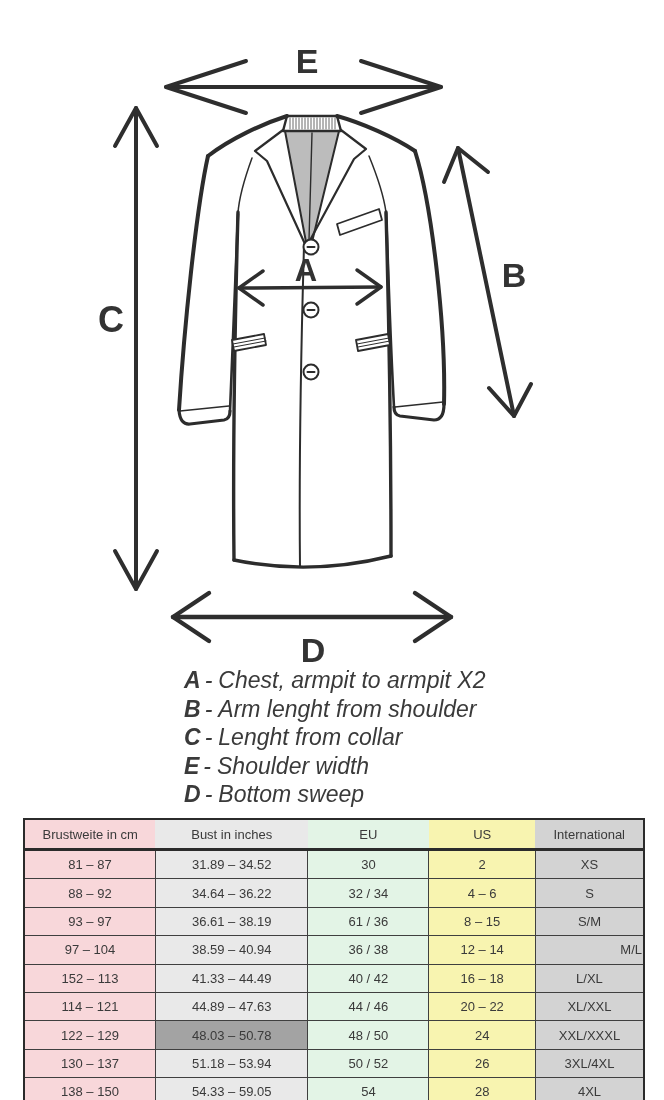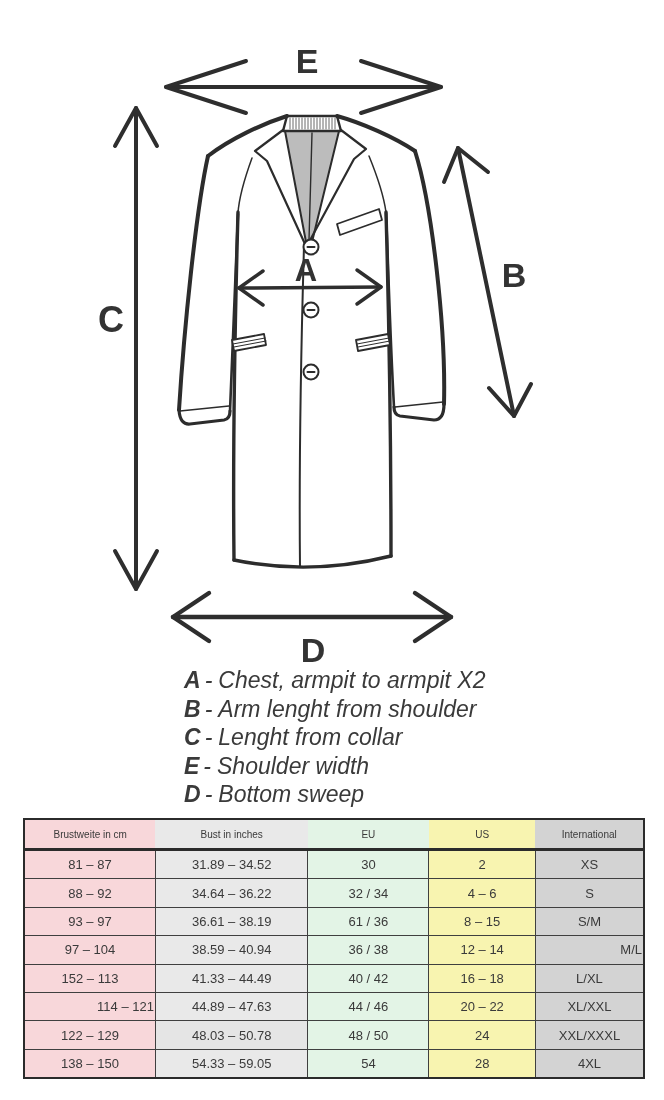--- a/index.html
+++ b/index.html
@@ -10,21 +10,21 @@
   
   #legend{position:absolute;left:184px;top:666px;color:#3a3a3a;}
   .legend-line{font-style:italic;font-size:23px;line-height:28.5px;white-space:nowrap;}
   .legend-line .ltr{font-weight:bold;}
   .legend-line .sep{padding:0 6px 0 4px;}
   
   #size-table-wrap{position:absolute;left:23px;top:818px;width:622px;}
   table{border-collapse:collapse;width:622px;table-layout:fixed;}
   th,td{text-align:center;vertical-align:middle;color:#3a3a3a;font-weight:normal;
         overflow:hidden;white-space:nowrap;}
-  th{font-size:10px;height:26px;border-bottom:3px solid #2b2b2b;}
+  th{font-size:13px;height:26px;border-bottom:3px solid #2b2b2b;}
   td{font-size:13px;height:25.4px;border:1px solid #3f3f3f;}
   table{border:2px solid #2b2b2b;}
   col.c1{width:21.2%;} col.c2{width:24.6%;} col.c3{width:19.5%;}
   col.c4{width:17.2%;} col.c5{width:17.5%;}
 </style>
 </head>
 <body>
 
 <div id="stage">
 
@@ -189,32 +189,39 @@
             <td style="background: rgb(211, 211, 211); text-align: right;">M/L</td>
           </tr>
           <tr>
             <td style="background: rgb(248, 215, 218);">152 – 113</td>
             <td style="background: rgb(233, 233, 233);">41.33 – 44.49</td>
             <td style="background: rgb(227, 244, 230);">40 / 42</td>
             <td style="background: rgb(248, 244, 176);">16 – 18</td>
             <td style="background: rgb(211, 211, 211);">L/XL</td>
           </tr>
           <tr>
-            <td style="background: rgb(248, 215, 218); text-align: right;">114 – 121</td>
+            <td style="background: rgb(248, 215, 218);">114 – 121</td>
             <td style="background: rgb(233, 233, 233);">44.89 – 47.63</td>
             <td style="background: rgb(227, 244, 230);">44 / 46</td>
             <td style="background: rgb(248, 244, 176);">20 – 22</td>
             <td style="background: rgb(211, 211, 211);">XL/XXL</td>
           </tr>
           <tr>
             <td style="background: rgb(248, 215, 218);">122 – 129</td>
-            <td style="background: #e5e5e5;">48.03 – 50.78</td>
+            <td style="background: #a3a3a3;">48.03 – 50.78</td>
             <td style="background: rgb(227, 244, 230);">48 / 50</td>
             <td style="background: rgb(248, 244, 176);">24</td>
             <td style="background: rgb(211, 211, 211);">XXL/XXXL</td>
+          </tr>
+          <tr>
+            <td style="background: rgb(248, 215, 218);">130 – 137</td>
+            <td style="background: rgb(233, 233, 233);">51.18 – 53.94</td>
+            <td style="background: rgb(227, 244, 230);">50 / 52</td>
+            <td style="background: rgb(248, 244, 176);">26</td>
+            <td style="background: rgb(211, 211, 211);">3XL/4XL</td>
           </tr>
           <tr>
             <td style="background: rgb(248, 215, 218);">138 – 150</td>
             <td style="background: rgb(233, 233, 233);">54.33 – 59.05</td>
             <td style="background: rgb(227, 244, 230);">54</td>
             <td style="background: rgb(248, 244, 176);">28</td>
             <td style="background: rgb(211, 211, 211);">4XL</td>
           </tr>
         </tbody>
     </table>

